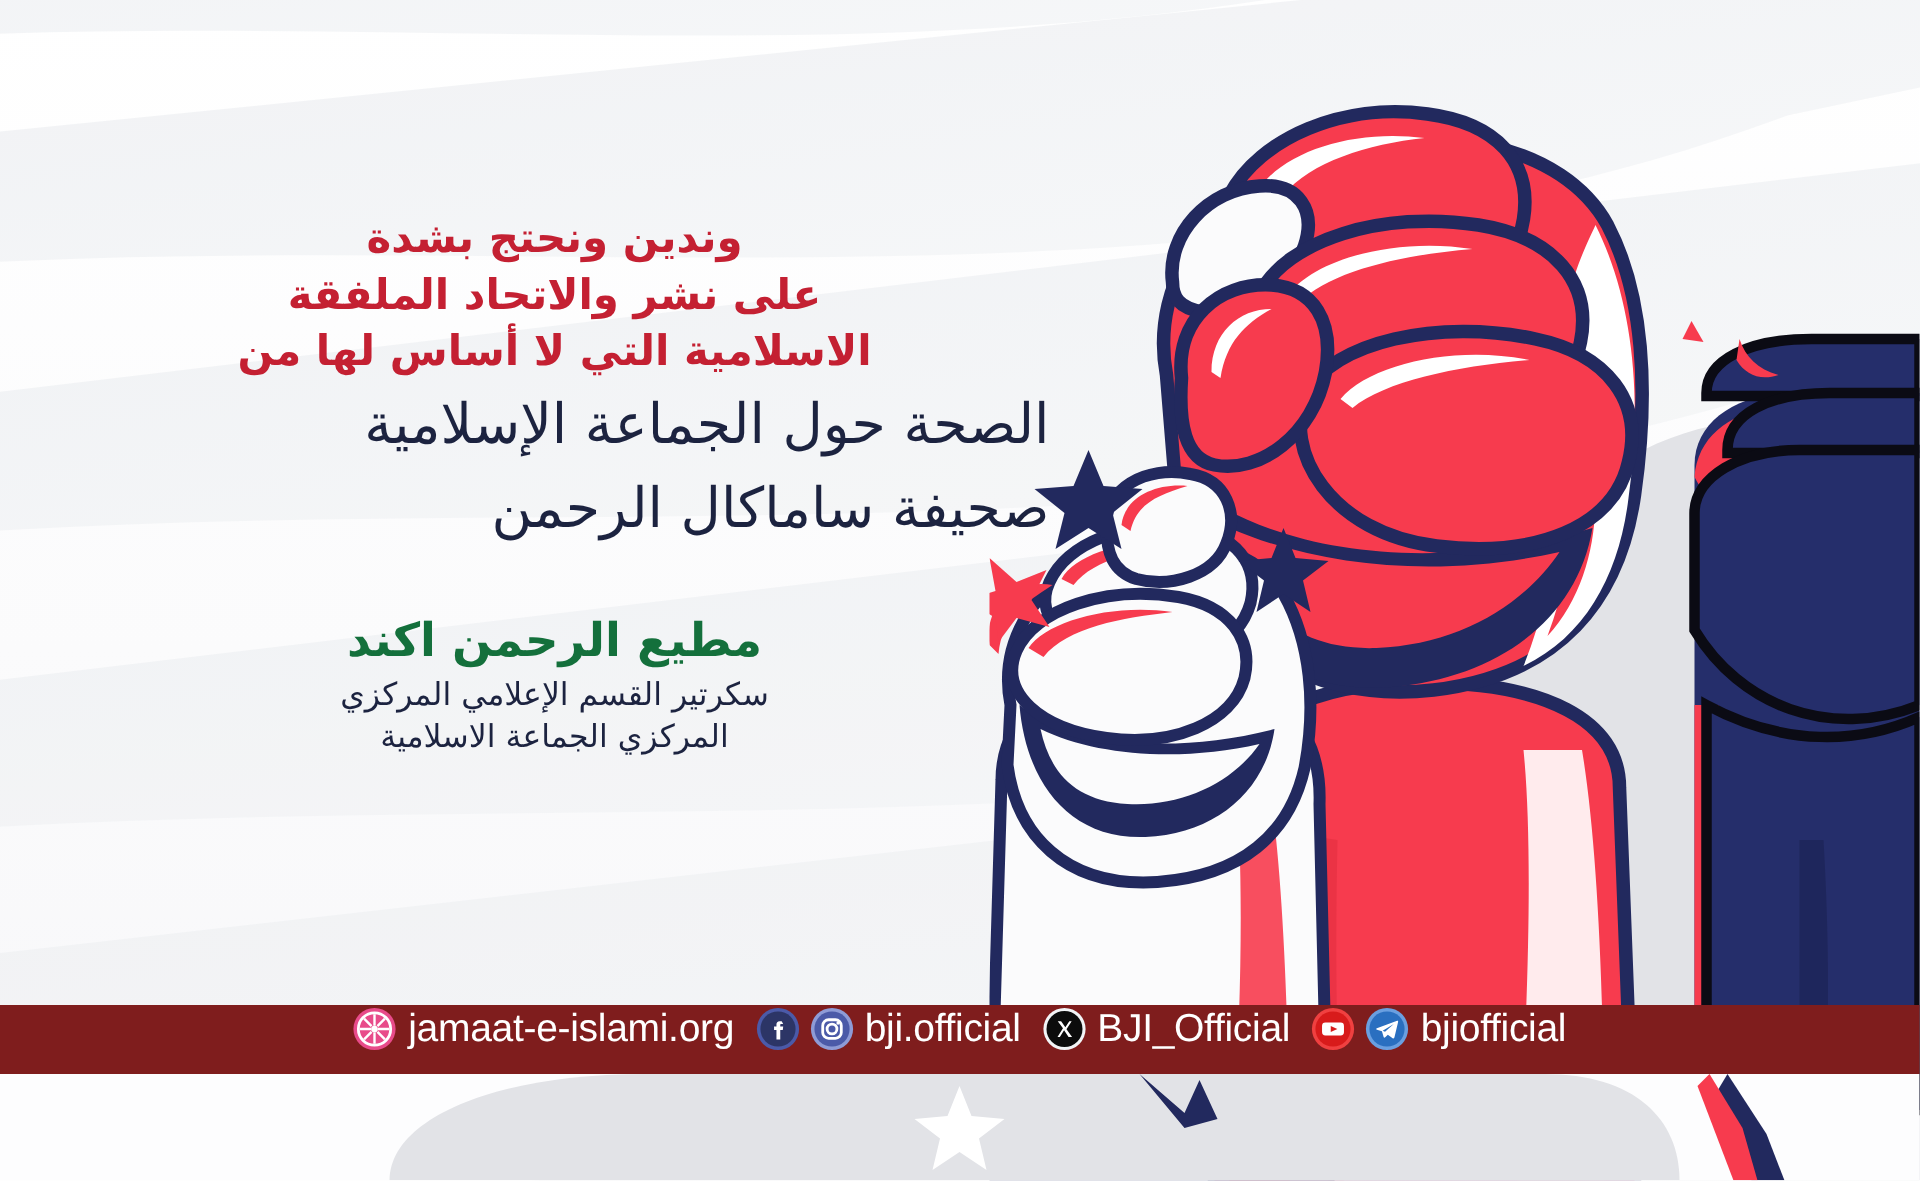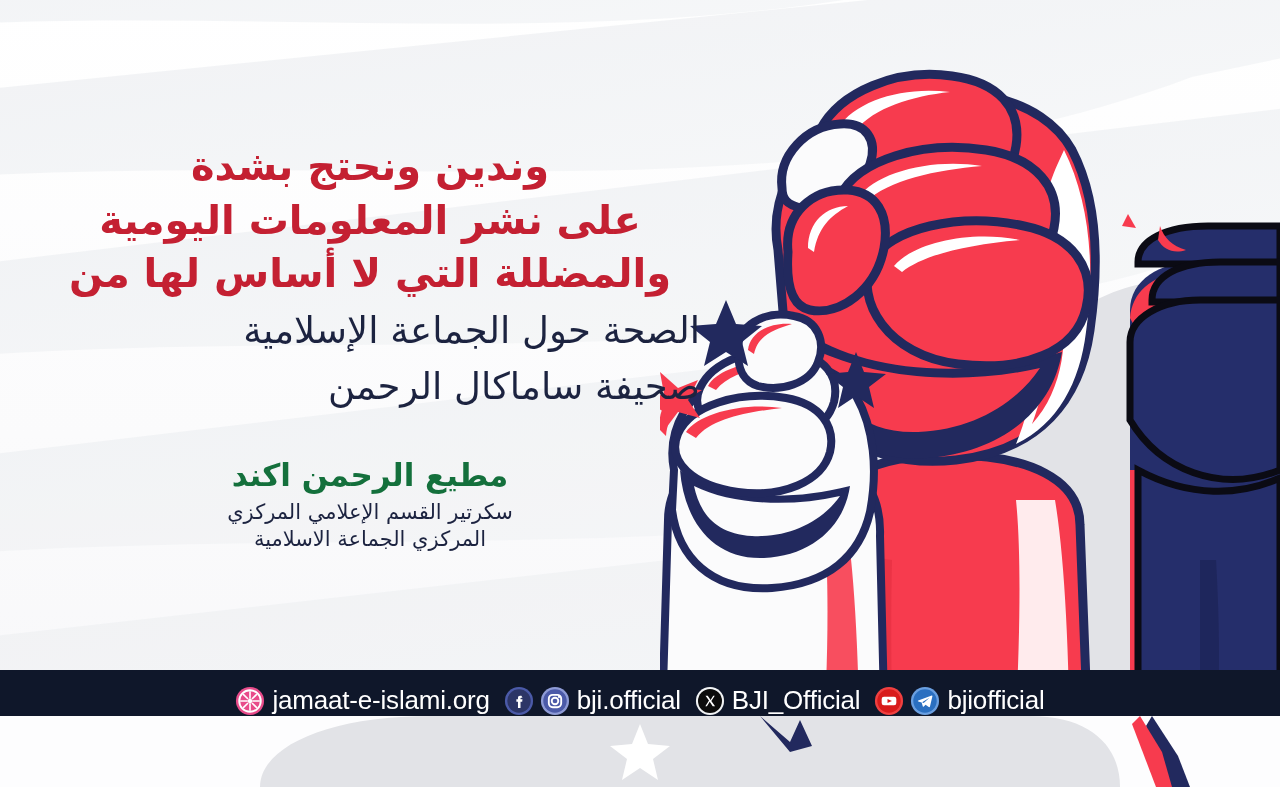--- a/index.html
+++ b/index.html
@@ -43,21 +43,21 @@
     left: 0;
     top: 0;
     width: 740px;
     padding: 140px 40px 0 40px;
     box-sizing: border-box;
     text-align: center;
     direction: rtl;
   }
   .headline {
     margin: 0;
-    font-size: 40px;
+    font-size: 28px;
     line-height: 1.34;
     font-weight: 700;
     color: #C42032;
     letter-spacing: 0;
   }
   .subhead {
     margin: 4px 0 0 0;
     font-size: 37px;
     line-height: 1.42;
     font-weight: 400;
@@ -82,23 +82,23 @@
     color: #1C2340;
   }
 
   
   .footer {
     position: absolute;
     left: 0;
     right: 0;
     top: 670px;
     height: 46px;
-    background: #0f172a;
+    background: #7f1d1d;
     display: flex;
-    align-items: flex-end;
+    align-items: flex-start;
     justify-content: center;
     direction: ltr;
     gap: 0px;
   }
   .f-group {
     display: flex;
     align-items: center;
     gap: 7px;
     padding: 0 7px;
   }
@@ -239,22 +239,22 @@
     </g>
 
     <path d="M168 372 L178 396 L204 398 L184 414 L190 438 L168 424 L146 438 L152 414 L132 398 L158 396 Z" fill="#22295E" opacity="0"></path>
     <path d="M196 352 L204 372 L226 374 L209 387 L214 408 L196 396 L178 408 L183 387 L166 374 L188 372 Z" fill="#22295E"></path>
   </svg>
 
   <div class="text-block">
 
     <div>
       <p class="headline">وندين ونحتج بشدة</p>
-      <p class="headline">على نشر المعلومات اليومية</p>
-      <p class="headline">والمضللة التي لا أساس لها من</p>
+      <p class="headline">على نشر والاتحاد الملفقة</p>
+      <p class="headline">الاسلامية التي لا أساس لها من</p>
     </div>
 
     <div>
       <p class="subhead">الصحة حول الجماعة الإسلامية</p>
       <p class="subhead">صحيفة ساماكال الرحمن</p>
     </div>
 
     <div class="attrib">
       <p class="attrib-name">مطيع الرحمن اكند</p>
       <p class="attrib-role">سكرتير القسم الإعلامي المركزي</p>

